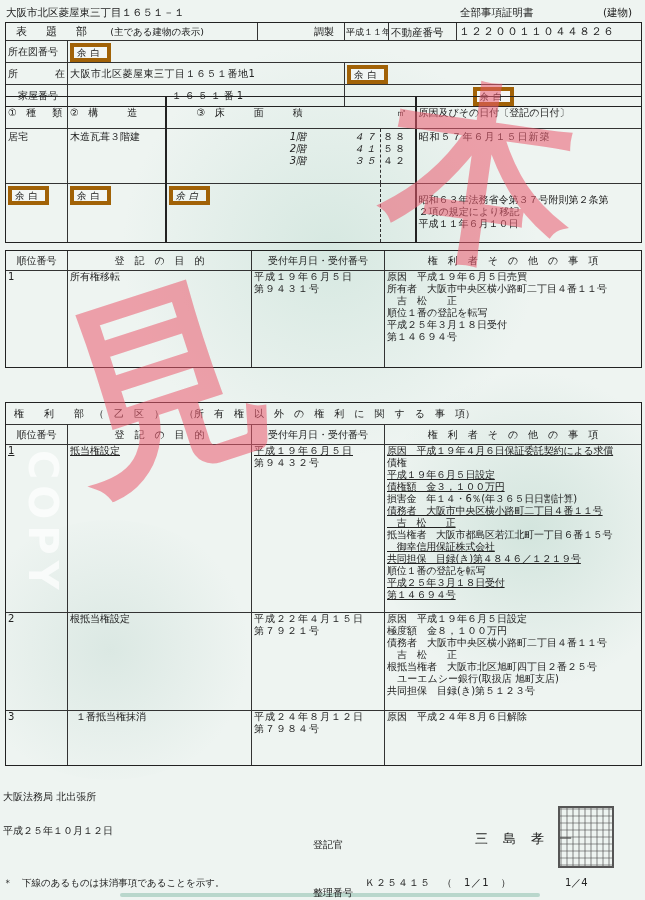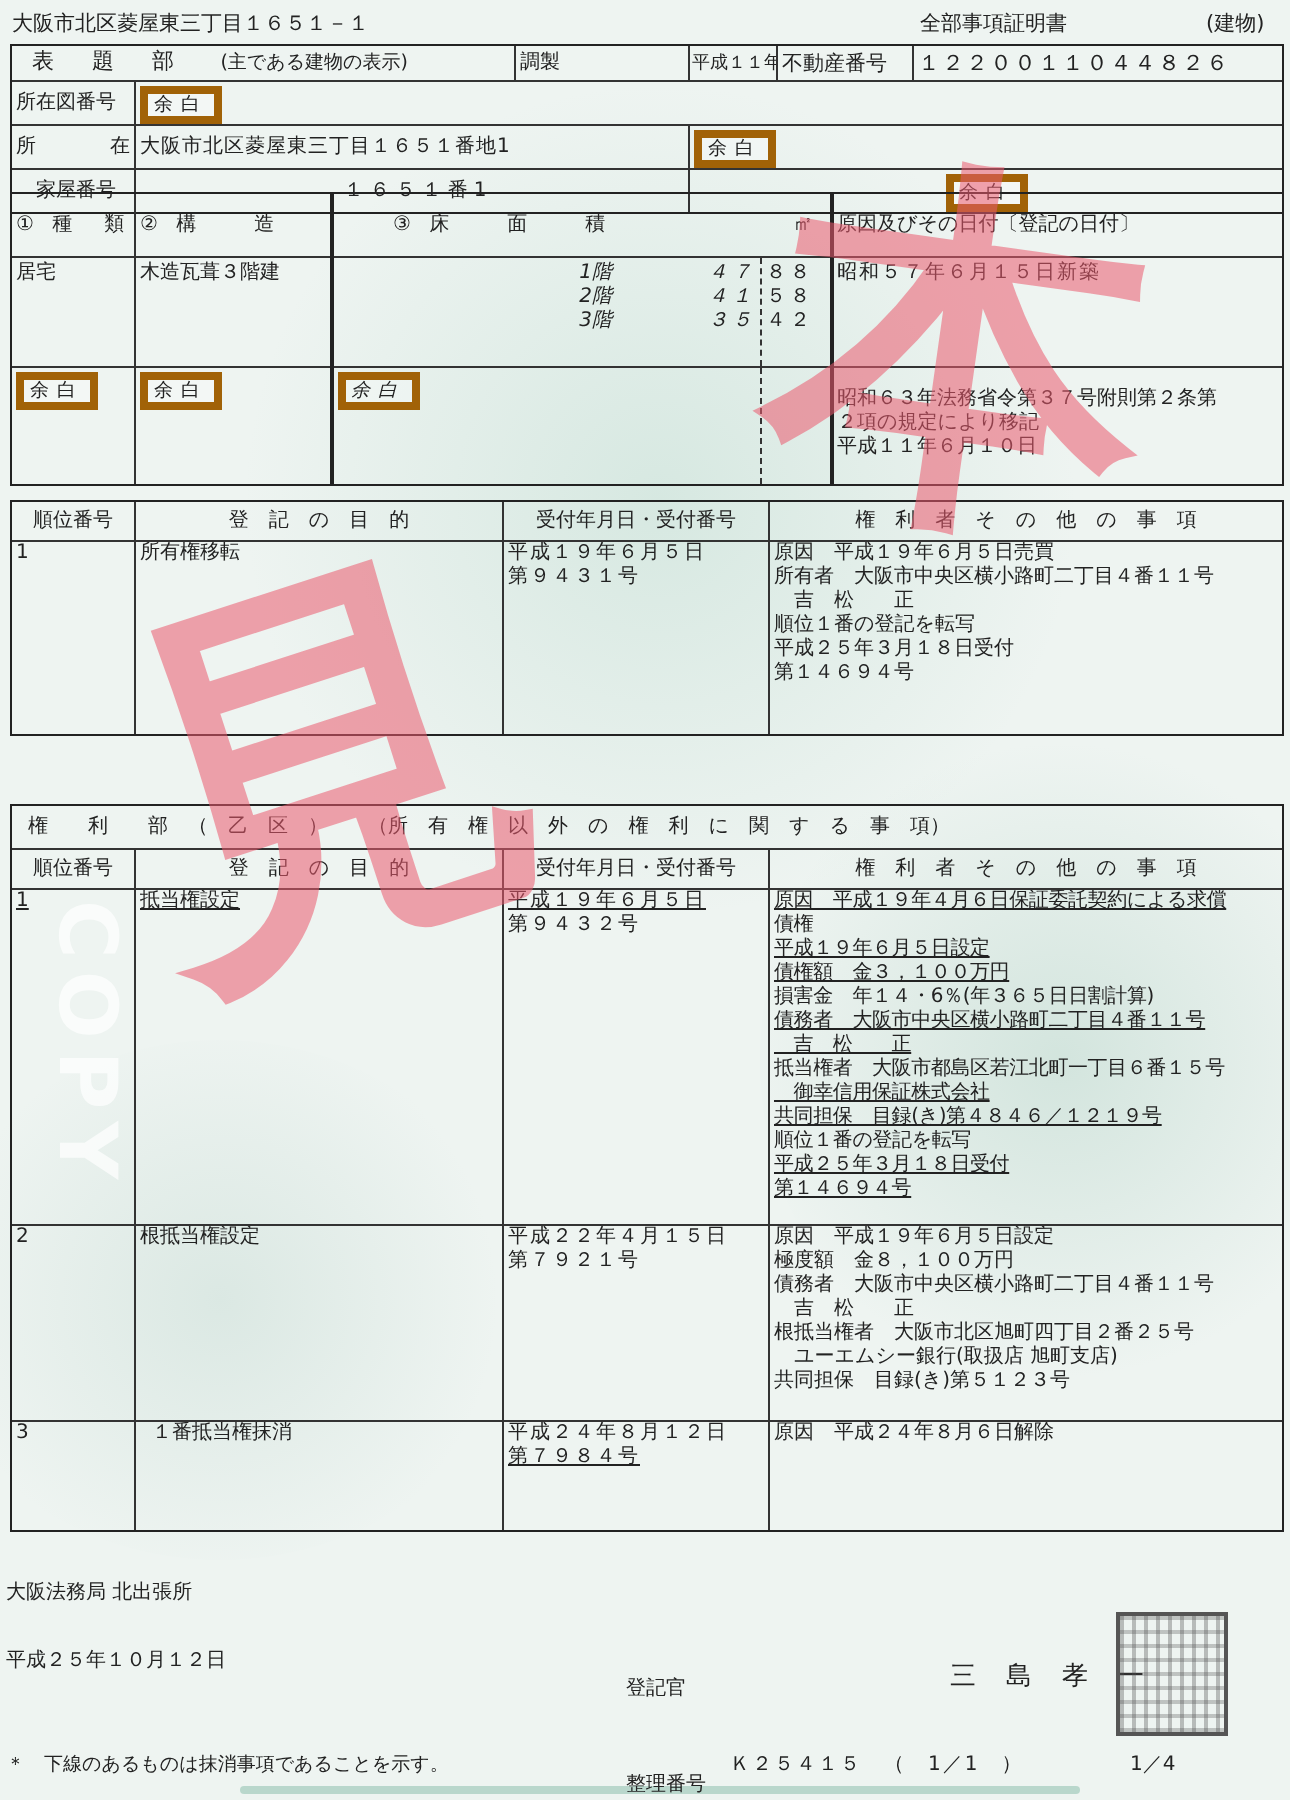--- a/index.html
+++ b/index.html
@@ -63,21 +63,21 @@
       <col style="width:44px">
       <col style="width:68px">
       <col style="width:185px">
     </colgroup>
   <tbody>
       <tr style="height:18px;">
     <td colspan="3" class="mid">
       <span style="margin-left:8px;letter-spacing:4px;font-size:11px;">表　題　部</span>
       <span style="margin-left:16px;font-size:9.5px;">(主である建物の表示)</span>
     </td>
-    <td colspan="3" class="mid" style="padding-right:10px;">調製</td>
+    <td colspan="3" class="mid" style="text-align:right;padding-right:10px;">調製</td>
     <td colspan="1" class="mid" style="font-size:9px;padding:0 1px;">平成１１年６月１０日</td>
     <td class="mid" style="font-size:10.5px;">不動産番号</td>
     <td class="mid" style="font-size:11px;letter-spacing:1px;">１２２００１１０４４８２６</td>
   </tr>
   <tr style="height:18px;">
     <td class="mid">所在図番号</td>
     <td colspan="8"><span class="yohaku">余白</span></td>
   </tr>
   <tr style="height:18px;">
     <td class="mid"><span>所</span><span style="float:right;">在</span></td>
@@ -225,21 +225,21 @@
       <span class="line">根抵当権者　大阪市北区旭町四丁目２番２５号</span>
       <span class="line">　ユーエムシー銀行(取扱店 旭町支店)</span>
       <span class="line">共同担保　目録(き)第５１２３号</span>
     </td>
   </tr>
   <tr style="height:55px;">
     <td>3</td>
     <td style="padding-left:8px;">１番抵当権抹消</td>
     <td>
       <span class="line" style="letter-spacing:1px;">平成２４年８月１２日</span>
-      <span class="line" style="letter-spacing:1px;text-decoration:underline;">第７９８４号</span>
+      <span class="line" style="letter-spacing:1px;">第７９８４号</span>
     </td>
     <td>
       <span class="line">原因　平成２４年８月６日解除</span>
     </td>
   </tr>
 </tbody>
   </table>
 
 <div class="wm wm1">見</div>
 <div class="wm wm2">本</div>

